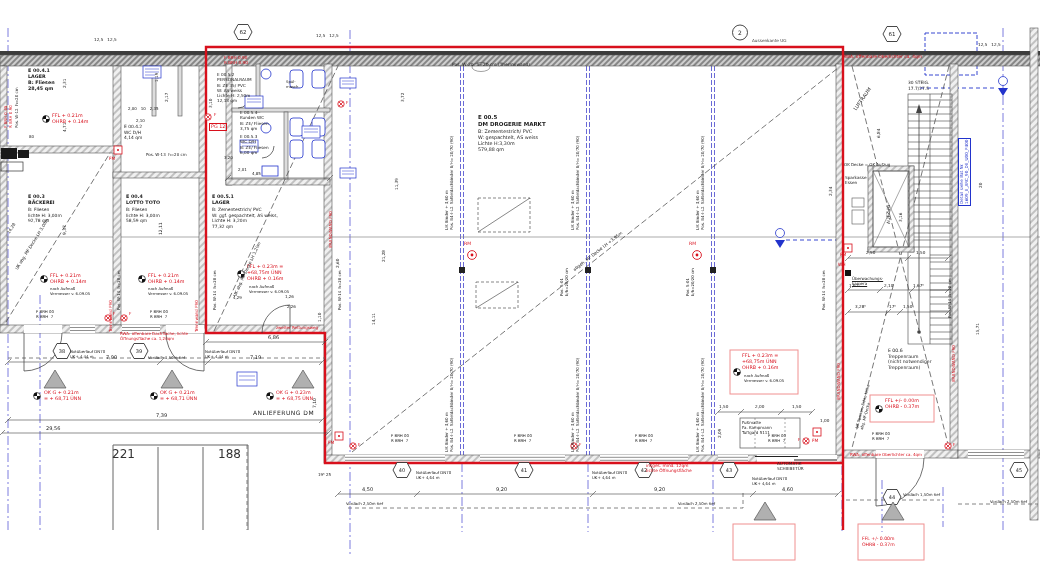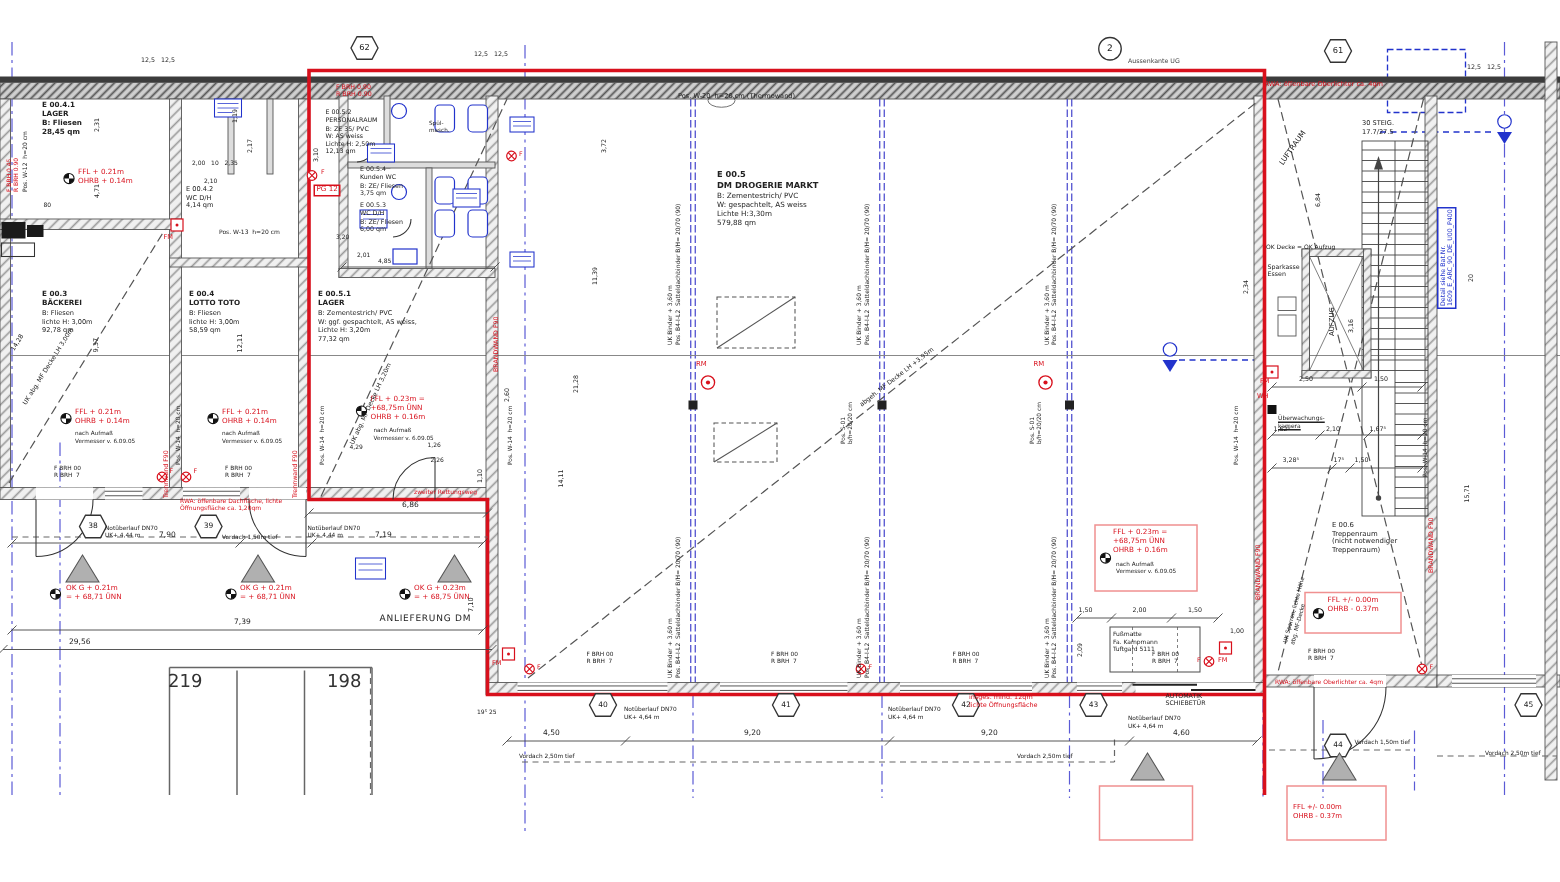--- a/index.html
+++ b/index.html
@@ -327,22 +327,22 @@
 <div class="lb c" style="left:731px;top:29px;width:18px;font-size:6px">2</div>
 <div class="lb c" style="left:883px;top:31px;width:18px;font-size:5.5px">61</div>
 <div class="lb c" style="left:53px;top:348px;width:18px;font-size:5px">38</div>
 <div class="lb c" style="left:130px;top:348px;width:18px;font-size:5px">39</div>
 <div class="lb c" style="left:393px;top:467px;width:18px;font-size:5px">40</div>
 <div class="lb c" style="left:515px;top:467px;width:18px;font-size:5px">41</div>
 <div class="lb c" style="left:635px;top:467px;width:18px;font-size:5px">42</div>
 <div class="lb c" style="left:720px;top:467px;width:18px;font-size:5px">43</div>
 <div class="lb c" style="left:883px;top:494px;width:18px;font-size:5px">44</div>
 <div class="lb c" style="left:1010px;top:467px;width:18px;font-size:5px">45</div>
-<div class="lb" style="left:112px;top:447px;font-size:12px;color:#333">219</div>
-<div class="lb" style="left:218px;top:447px;font-size:12px;color:#333">198</div>
+<div class="lb" style="left:112px;top:447px;font-size:12px;color:#333">221</div>
+<div class="lb" style="left:218px;top:447px;font-size:12px;color:#333">188</div>
 
 <div class="lb b" style="left:28px;top:68px">E 00.4.1
 LAGER
 B: Fliesen
 28,45 qm</div>
 <div class="lb" style="left:124px;top:124px;font-size:4.4px">E 00.4.2
 WC D/H
 4,14 qm</div>
 <div class="lb b" style="left:28px;top:194px">E 00.3
 BÄCKEREI</div>

